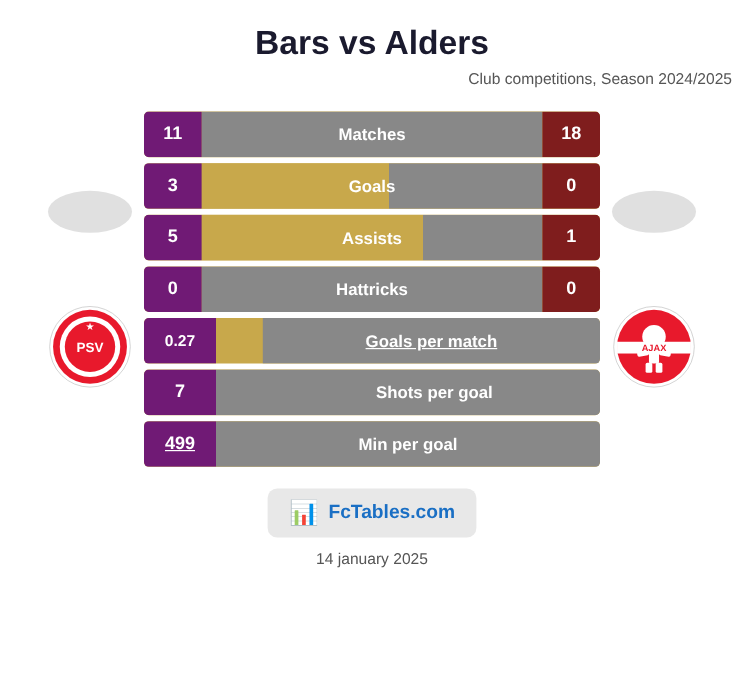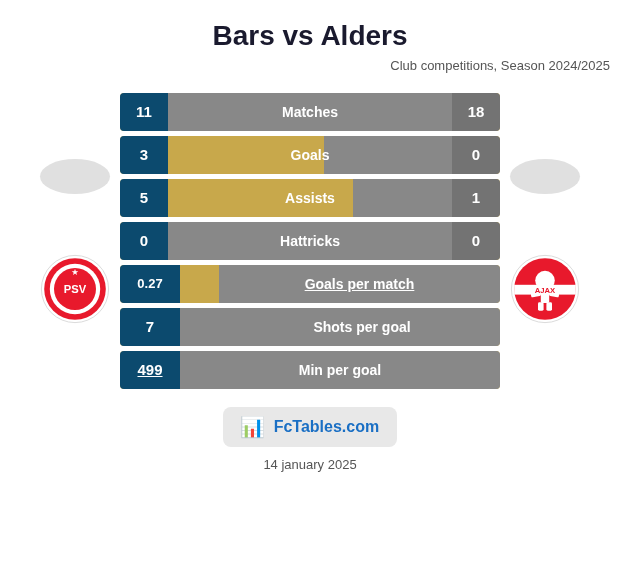--- a/index.html
+++ b/index.html
@@ -56,21 +56,21 @@
     .stat-row {
       display: flex;
       align-items: center;
       background: #c8a84b;
       border-radius: 4px;
       overflow: hidden;
       height: 38px;
       position: relative;
     }
     .left-val {
-      background: #0c4a6e;
+      background: #701a75;
       color: #fff;
       font-weight: bold;
       font-size: 15px;
       width: 48px;
       text-align: center;
       flex-shrink: 0;
       z-index: 2;
       line-height: 38px;
     }
     .stat-label {
@@ -79,21 +79,21 @@
       font-weight: bold;
       font-size: 14px;
       color: #fff;
       background: #666;
       height: 100%;
       display: flex;
       align-items: center;
       justify-content: center;
     }
     .right-val {
-      background: #737373;
+      background: #7f1d1d;
       color: #fff;
       font-weight: bold;
       font-size: 15px;
       width: 48px;
       text-align: center;
       flex-shrink: 0;
       z-index: 2;
       line-height: 38px;
     }
     

